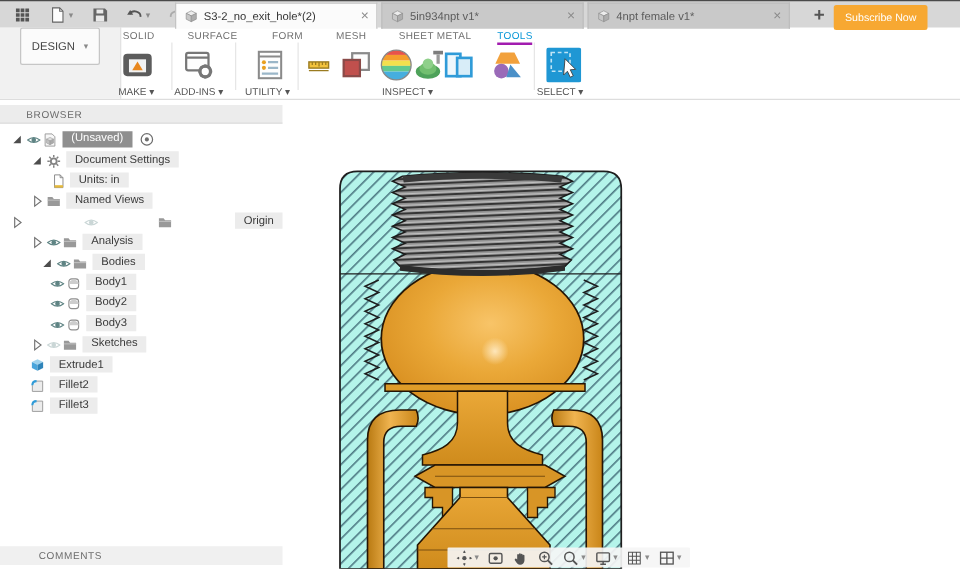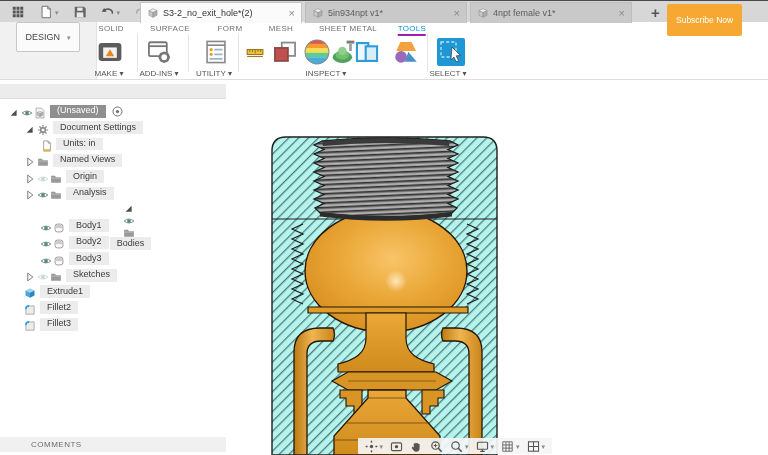--- a/index.html
+++ b/index.html
@@ -17,21 +17,21 @@
   .caret{font-size:7px;color:#8a8a8a;margin-left:2px;line-height:1}
   #doc-tabs{position:absolute;left:140px;top:1px;height:21px;display:flex}
   .tab{width:162px;display:flex;align-items:center;padding:0 6px;font-size:9px;color:#5c5c5c;
     background:#c9c9c9;margin-right:3px;border:1px solid #bdbdbd;border-bottom:none}
   .tab.active{background:#fbfbfb;color:#333;border-color:#c4c4c4}
   .tab .icon{width:12px;height:12px;margin-right:4px;flex:none}
   .tab .lbl{flex:1;text-align:left;white-space:nowrap;overflow:hidden}
   .tab .x{color:#8a8a8a;font-size:11px;margin-left:4px;line-height:1}
   #newtab-btn{position:absolute;left:644px;top:0;height:22px;display:flex;align-items:center;
     font-size:15px;color:#555;padding:0 7px;font-weight:bold}
-  #subscribe-btn{position:absolute;left:667px;top:3px;height:32px;background:#f7a832;border:none;
+  #subscribe-btn{position:absolute;left:667px;top:3px;height:20px;background:#f7a832;border:none;
     border-radius:2px;color:#fff;font-size:8.5px;padding:0 9px;font-family:inherit}
   #chat-btn{position:absolute;right:3px;top:3px;width:16px;height:16px}
 
   
   #ribbon{position:absolute;top:22px;left:0;right:0;height:58px;background:#fff;
     border-bottom:1px solid #ddd;z-index:9}
   #design-zone{position:absolute;left:0;top:0;width:97px;height:100%;background:#f1f1f1;
     border-right:1px solid #e2e2e2;display:flex;align-items:flex-start;justify-content:center}
   #design-btn{border:1px solid #c6c6c6;background:#fbfbfb;border-radius:2px;font-size:9px;
     color:#444;padding:9px 8px;display:flex;gap:5px;align-items:center;font-family:inherit}
@@ -371,20 +371,21 @@
     <span id="lbl-addins"><i style="font-style:normal">ADD-INS</i> ▾</span>
     <span id="lbl-utility"><i style="font-style:normal">UTILITY</i> ▾</span>
     <span id="lbl-inspect"><i style="font-style:normal">INSPECT</i> ▾</span>
     <span id="lbl-select"><i style="font-style:normal">SELECT</i> ▾</span>
   </div>
 </div>
 
 <div id="browser">
   <div class="panel-header">
     <span class="icon"></span>
+    <span class="hdr-title">BROWSER</span>
     <span class="icon"></span>
     <span class="icon"></span>
   </div>
   <div id="browser-tree">
       <div class="b-row selected" style="padding-left: 8px;">
         <span class="slot"><svg viewBox="0 0 16 16">
             <polygon points="3.5,11.5 11.5,11.5 11.5,3.5" fill="#4d4d4d"></polygon>
           </svg></span>
         <span class="slot"><svg viewBox="0 0 16 16">
             <path d="M1.5 8Q8 2.8 14.5 8Q8 13.2 1.5 8Z" fill="#fff" stroke="#5f8484" stroke-width="1.2"></path>
@@ -425,21 +426,21 @@
       <div class="b-row" style="padding-left: 24px;">
         <span class="slot"><svg viewBox="0 0 16 16">
             <polygon points="5,2.8 5,13.2 11.8,8" fill="#fdfdfd" stroke="#707070" stroke-width="1.2"></polygon>
           </svg></span>
         <span class="slot"><svg viewBox="0 0 16 16">
             <path d="M1.5 3.5h5l1.6 2.2h6.4V13H1.5z" fill="#999"></path>
             <path d="M1.5 6.8h13" stroke="#c4c4c4" stroke-width="1"></path>
           </svg></span>
         <span class="b-label">Named Views</span>
       </div>
-      <div class="b-row" style="padding-left: 24px;">
+      <div class="b-row" style="padding-left: 8px; justify-content: space-between;">
         <span class="slot"><svg viewBox="0 0 16 16">
             <polygon points="5,2.8 5,13.2 11.8,8" fill="#fdfdfd" stroke="#707070" stroke-width="1.2"></polygon>
           </svg></span>
         <span class="slot"><svg viewBox="0 0 16 16">
             <g opacity=".33">
               <path d="M1.5 8Q8 2.8 14.5 8Q8 13.2 1.5 8Z" fill="#fff" stroke="#5f8484" stroke-width="1.2"></path>
               <circle cx="8" cy="8" r="2.5" fill="#5f8484"></circle>
             </g>
           </svg></span>
         <span class="slot"><svg viewBox="0 0 16 16">
@@ -455,21 +456,21 @@
         <span class="slot"><svg viewBox="0 0 16 16">
             <path d="M1.5 8Q8 2.8 14.5 8Q8 13.2 1.5 8Z" fill="#fff" stroke="#5f8484" stroke-width="1.2"></path>
             <circle cx="8" cy="8" r="2.5" fill="#5f8484"></circle>
           </svg></span>
         <span class="slot"><svg viewBox="0 0 16 16">
             <path d="M1.5 3.5h5l1.6 2.2h6.4V13H1.5z" fill="#999"></path>
             <path d="M1.5 6.8h13" stroke="#c4c4c4" stroke-width="1"></path>
           </svg></span>
         <span class="b-label">Analysis</span>
       </div>
-      <div class="b-row" style="padding-left: 32px; flex-direction: column;">
+      <div class="b-row" style="padding-left: 32px;">
         <span class="slot"><svg viewBox="0 0 16 16">
             <polygon points="3.5,11.5 11.5,11.5 11.5,3.5" fill="#4d4d4d"></polygon>
           </svg></span>
         <span class="slot"><svg viewBox="0 0 16 16">
             <path d="M1.5 8Q8 2.8 14.5 8Q8 13.2 1.5 8Z" fill="#fff" stroke="#5f8484" stroke-width="1.2"></path>
             <circle cx="8" cy="8" r="2.5" fill="#5f8484"></circle>
           </svg></span>
         <span class="slot"><svg viewBox="0 0 16 16">
             <path d="M1.5 3.5h5l1.6 2.2h6.4V13H1.5z" fill="#999"></path>
             <path d="M1.5 6.8h13" stroke="#c4c4c4" stroke-width="1"></path>

